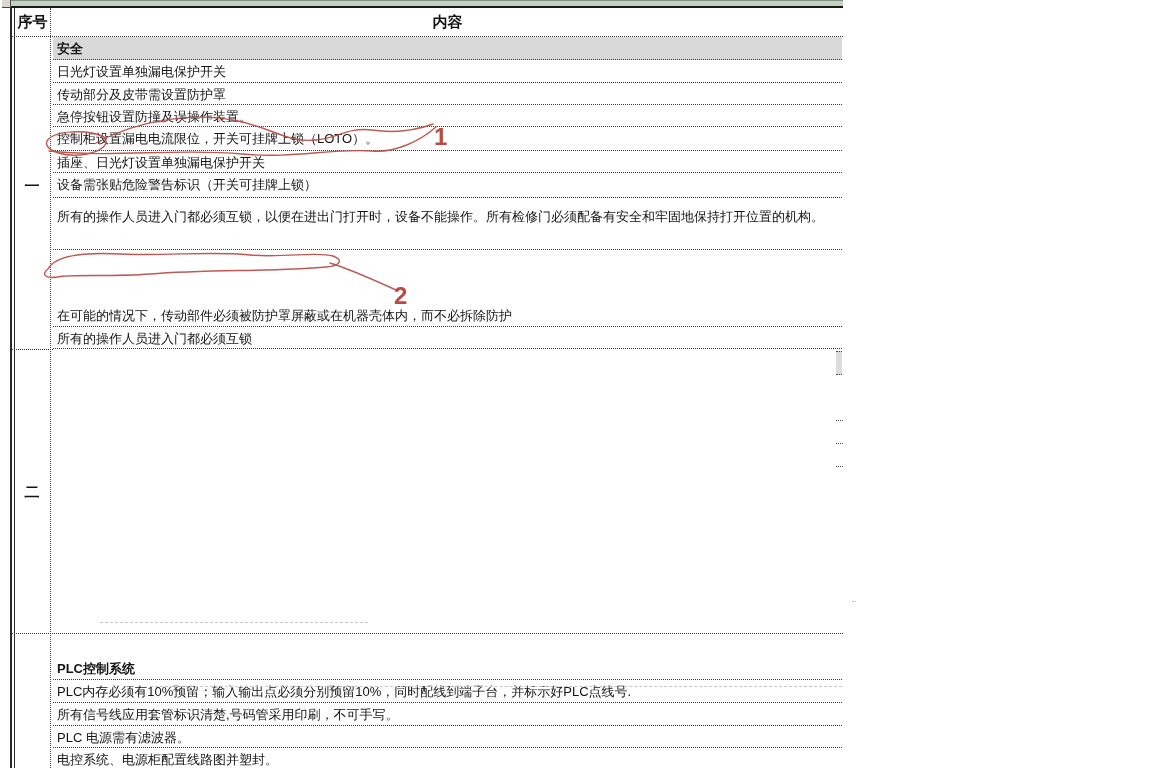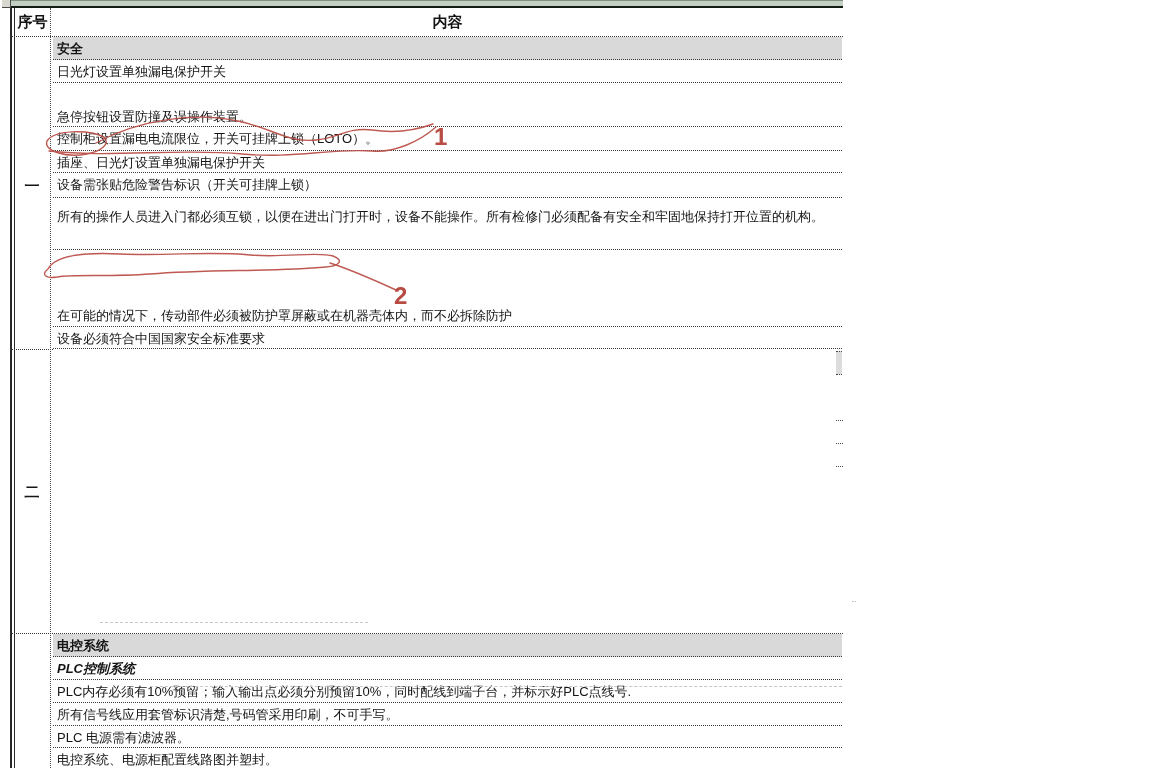--- a/index.html
+++ b/index.html
@@ -16,21 +16,21 @@
   .vline{position:absolute;top:8px;height:760px;width:1.5px;background:#2a2a2a;}
   .vdotted{position:absolute;top:8px;height:760px;width:0;border-left:1px dotted #4a4a4a;}
   .hline{position:absolute;height:0;border-top:1px dotted #3a3a3a;}
   .faint{border-top:1px dashed #c6c6c6;}
   
   .cell{position:absolute;left:53px;width:789px;box-sizing:border-box;
     border-bottom:1px dotted #3a3a3a;padding:2px 4px 0 4px;font-size:13px;
     line-height:20px;overflow:hidden;white-space:nowrap;}
   .wrap{white-space:normal;line-height:35px;padding-top:1px;}
   .group{background:#d9d9d9;font-weight:bold;}
-  .subgroup{font-weight:bold;font-style:italic;}
+  .subgroup{font-weight:bold;}
   .numcell{position:absolute;left:15px;width:34px;text-align:center;font-size:15px;font-weight:bold;}
   .hdr{position:absolute;font-size:15px;font-weight:bold;text-align:center;}
   
   .scroll-nub{position:absolute;left:836px;top:351px;width:6px;height:24px;background:#dcdcdc;
     border-top:1px dotted #4a4a4a;border-bottom:1px dotted #4a4a4a;box-sizing:border-box;}
   .frag{position:absolute;width:7px;height:0;border-top:1px dotted #4a4a4a;}
   
   .ink-num{position:absolute;color:#b84c44;font-size:24px;line-height:24px;font-weight:bold;}
   .ink-svg{position:absolute;left:0;top:0;pointer-events:none;}
 </style>
@@ -46,42 +46,42 @@
   <div class="vline" style="left:10px"></div>
   <div class="vline" style="left:13.5px"></div>
   <div class="vdotted" style="left:50px"></div>
 
   <div class="hdr" style="left:15px;top:13px;width:35px">序号</div>
   <div class="hdr" style="left:53px;top:13px;width:789px">内容</div>
   <div class="hline" style="left:10px;top:36px;width:833px"></div>
 
   <div class="cell group" style="top:37px;height:23px">安全</div>
   <div class="cell" style="top:60px;height:23px">日光灯设置单独漏电保护开关</div>
+  <div class="cell" style="top:83px;height:22px">传动部分及皮带需设置防护罩</div>
   <div class="cell" style="top:105px;height:22px">急停按钮设置防撞及误操作装置。</div>
   <div class="cell" style="top:127px;height:24px">控制柜设置漏电电流限位，开关可挂牌上锁（LOTO）。</div>
   <div class="cell" style="top:151px;height:22px">插座、日光灯设置单独漏电保护开关</div>
   <div class="cell" style="top:173px;height:25px">设备需张贴危险警告标识（开关可挂牌上锁）</div>
   <div class="cell wrap" style="top:198px;height:52px">所有的操作人员进入门都必须互锁，以便在进出门打开时，设备不能操作。所有检修门必须配备有安全和牢固地保持打开位置的机构。</div>
   <div class="cell" style="top:304px;height:23px">在可能的情况下，传动部件必须被防护罩屏蔽或在机器壳体内，而不必拆除防护</div>
-  <div class="cell" style="top:327px;height:22px">设备必须符合中国国家安全标准要求</div>
+  <div class="cell" style="top:327px;height:22px">所有的操作人员进入门都必须互锁</div>
   <div class="numcell" style="top:177px">一</div>
   <div class="hline" style="left:10px;top:349px;width:43px"></div>
 
   <div class="numcell" style="top:483px">二</div>
 
   <div class="scroll-nub"></div>
   <div class="frag" style="left:836px;top:420px"></div>
   <div class="frag" style="left:836px;top:443px"></div>
   <div class="frag" style="left:836px;top:466px"></div>
   <div class="frag" style="left:852px;top:601px;width:4px;border-top-color:#bdbdbd"></div>
   <div class="hline faint" style="left:100px;top:622px;width:268px"></div>
 
   <div class="hline" style="left:10px;top:633px;width:833px"></div>
 
-  <div class="cell group" style="top:634px;height:23px">电控系统</div>
   <div class="cell subgroup" style="top:657px;height:23px">PLC控制系统</div>
   <div class="cell" style="top:680px;height:23px">PLC内存必须有10%预留；输入输出点必须分别预留10%，同时配线到端子台，并标示好PLC点线号.</div>
   <div class="hline faint" style="left:150px;top:686px;width:692px"></div>
   <div class="cell" style="top:703px;height:23px">所有信号线应用套管标识清楚,号码管采用印刷，不可手写。</div>
   <div class="cell" style="top:726px;height:22px">PLC 电源需有滤波器。</div>
   <div class="cell" style="top:748px;height:20px;border-bottom:none">电控系统、电源柜配置线路图并塑封。</div>
 
   <svg class="ink-svg" width="1152" height="768" viewBox="0 0 1152 768">
     <g fill="none" stroke="#b84c44" stroke-width="1.4" stroke-linecap="round" opacity="0.92">
       <path d="M104,137 C88,129 54,130 47,141 C43,151 66,158 87,154 C101,151 111,144 104,137"></path>

